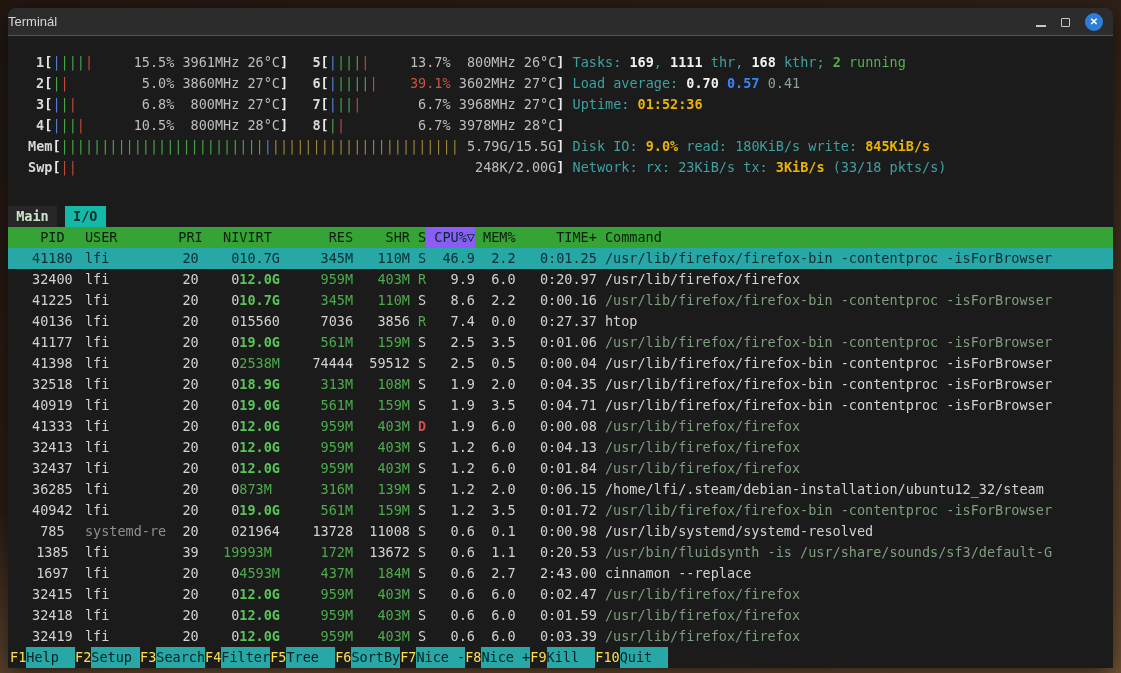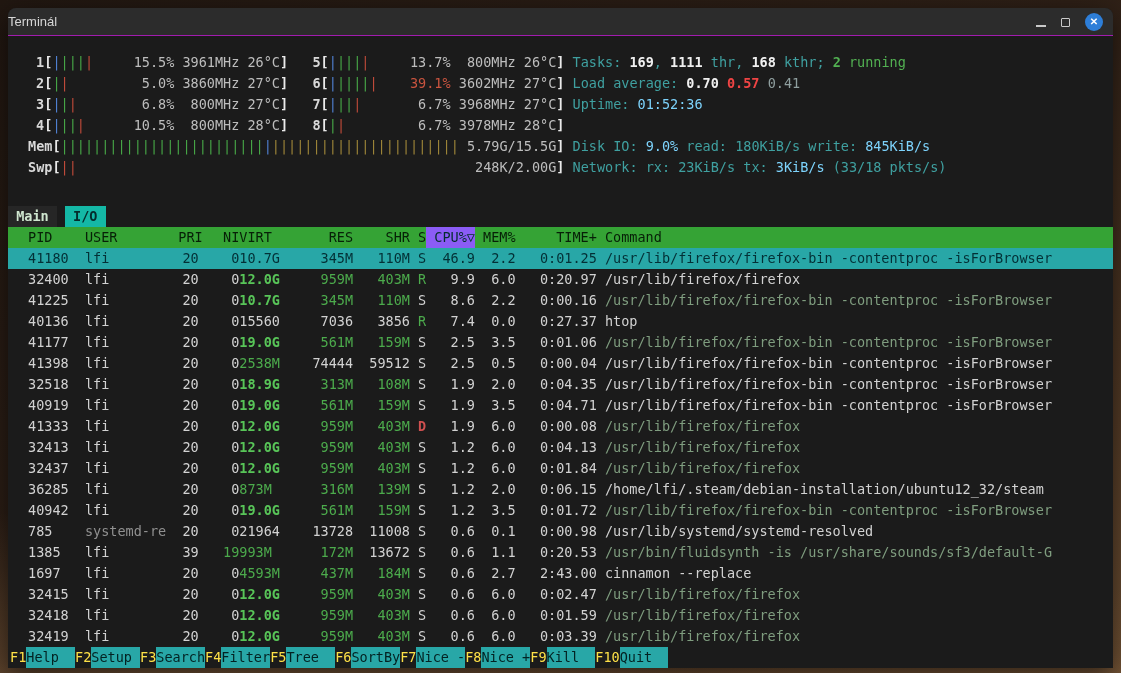--- a/index.html
+++ b/index.html
@@ -34,37 +34,37 @@
   .brk{color:#eaeaea;font-weight:bold}
   .bar{display:inline-flex;width:28ch;overflow:hidden;white-space:pre}
   .wbar{width:61ch}
   .spacer{flex:1}
   .p-g{color:#46a546}.p-r{color:#bf4a3a}.p-b{color:#4f7fd0}.p-y{color:#9c8438}
   .mtr{color:#bdbdbd}
   .red{color:#c9543f}
   .mright{padding-left:1ch;white-space:pre}
   .lbl{color:#3fa0a0}
   .val{color:#f0f0f0;font-weight:bold}
-  .val2{color:#ef4444;font-weight:bold}
+  .val2{color:#3b82f6;font-weight:bold}
   .dim2{color:#8f9f9f}
-  .cyb{color:#7dd3fc;font-weight:normal}
+  .cyb{color:#eab308;font-weight:bold}
   .grn{color:#52b152}
   .b{font-weight:bold}
   .blank{height:28px}
   .tabs{height:21px;display:flex;white-space:pre}
   .tab{padding:0 1ch;font-weight:bold}
   .tab.active{color:#cfe6cf;background:#262626}
   .tab:not(.active){background:#14b8a6;color:#042c2c;margin-left:1ch}
   .thead{display:flex;height:21px;background:#35a335;color:#072007;
     padding-left:20px;white-space:pre;overflow:hidden}
   .sortcol{background:#8b5cf6;color:#032d2d}
   .prow{display:flex;height:21px;white-space:pre;color:#d2d2d2;padding-left:20px;overflow:hidden}
   .prow.sel{background:#28a7a7}
   .prow.sel span{color:#033036 !important;font-weight:normal !important}
-  .c-pid{width:6ch;text-align:left;flex:none}
+  .c-pid{width:6ch;text-align:center;flex:none}
   .c-user{width:11ch;margin-left:1ch;flex:none;overflow:hidden}
   .c-pri{width:4ch;text-align:center;flex:none}
   .c-ni{width:4ch;text-align:right;flex:none}
   .c-virt{width:7ch;flex:none}
   .c-res{width:7ch;text-align:right;flex:none}
   .c-shr{width:7ch;text-align:right;flex:none}
   .c-s{width:2ch;text-align:right;flex:none}
   .c-cpu{width:6ch;text-align:right;flex:none}
   .c-mem{width:5ch;text-align:right;flex:none}
   .c-time{width:10ch;text-align:right;flex:none}

